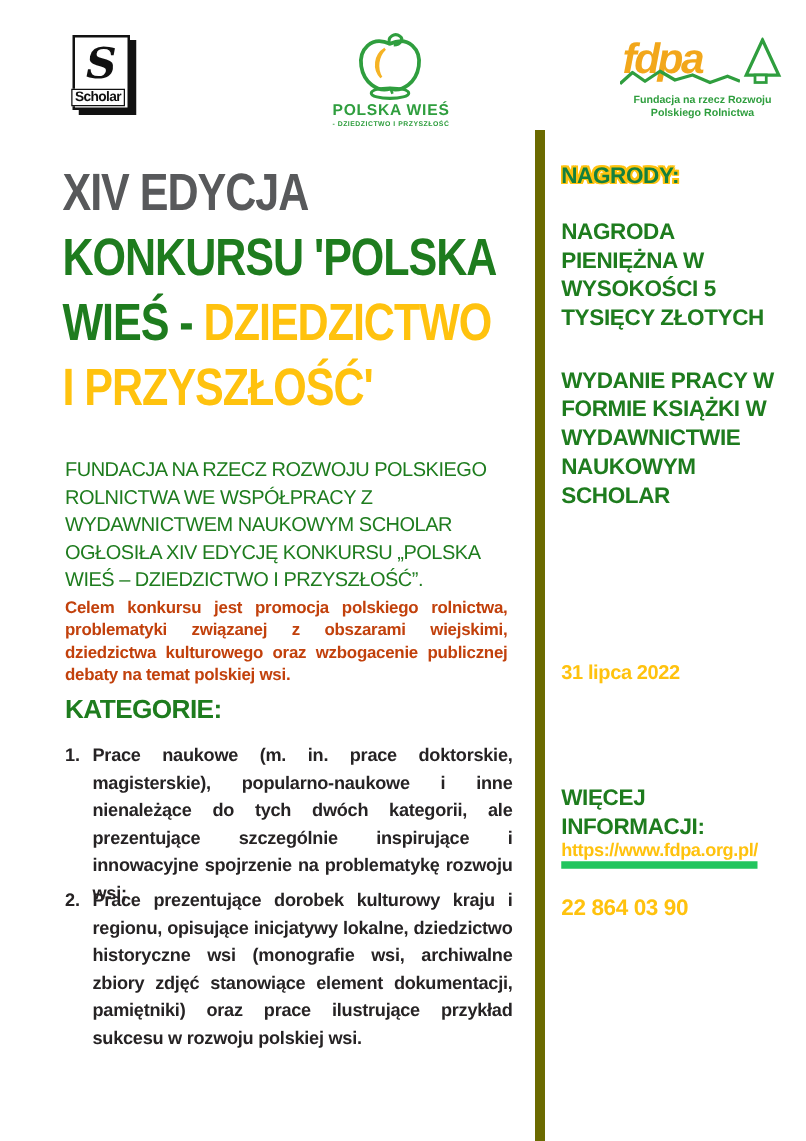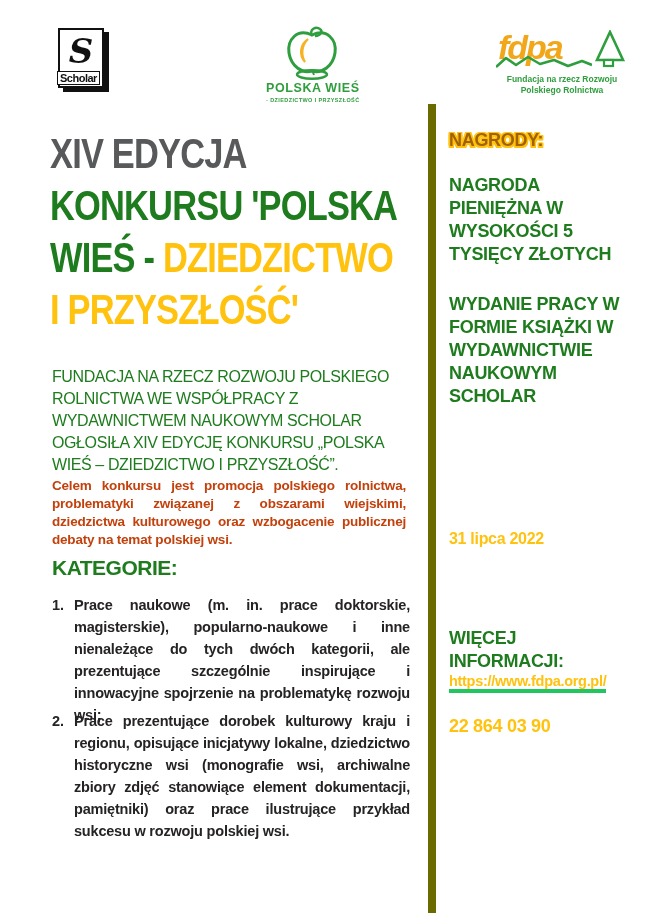--- a/index.html
+++ b/index.html
@@ -81,36 +81,36 @@
   }
 
   
   .side-block { position:absolute; left:449px; width:182px; font-weight:bold; letter-spacing:-0.3px; }
   .side-line { font-size:18px; line-height:23px; }
   .green-text { color:#1e7c1e; }
   .yellow-text { color:#ffc20e; }
 
   .nagrody-h { top:129px; }
   .nagrody-h .side-line {
-    color:#a16207;
+    color:#15803d;
     text-shadow:-1.5px -1.5px 0 #ffc20e, 1.5px -1.5px 0 #ffc20e,
                 -1.5px 1.5px 0 #ffc20e, 1.5px 1.5px 0 #ffc20e,
                 -1.5px 0 0 #ffc20e, 1.5px 0 0 #ffc20e,
                 0 -1.5px 0 #ffc20e, 0 1.5px 0 #ffc20e;
   }
   .prize1 { top:174px; }
   .prize2 { top:293px; }
   .termin { top:486px; }
   .termin-date { top:529px; font-size:16px; line-height:20px; }
   .wiecej { top:627px; }
   .side-url {
     top:672px; font-size:14.5px; line-height:19px;
   }
   .side-url a {
-    color:#ffc20e; text-decoration:none; border-bottom:4px solid #22c55e; padding-bottom:0px;
+    color:#ffc20e; text-decoration:none; border-bottom:6px solid #22c55e; padding-bottom:0px;
   }
   .side-phone { top:716px; font-size:18px; line-height:21px; }
 </style>
 </head>
 <body>
 
 <div id="poster">
 
   <div class="logo-scholar">
     <div class="book">

